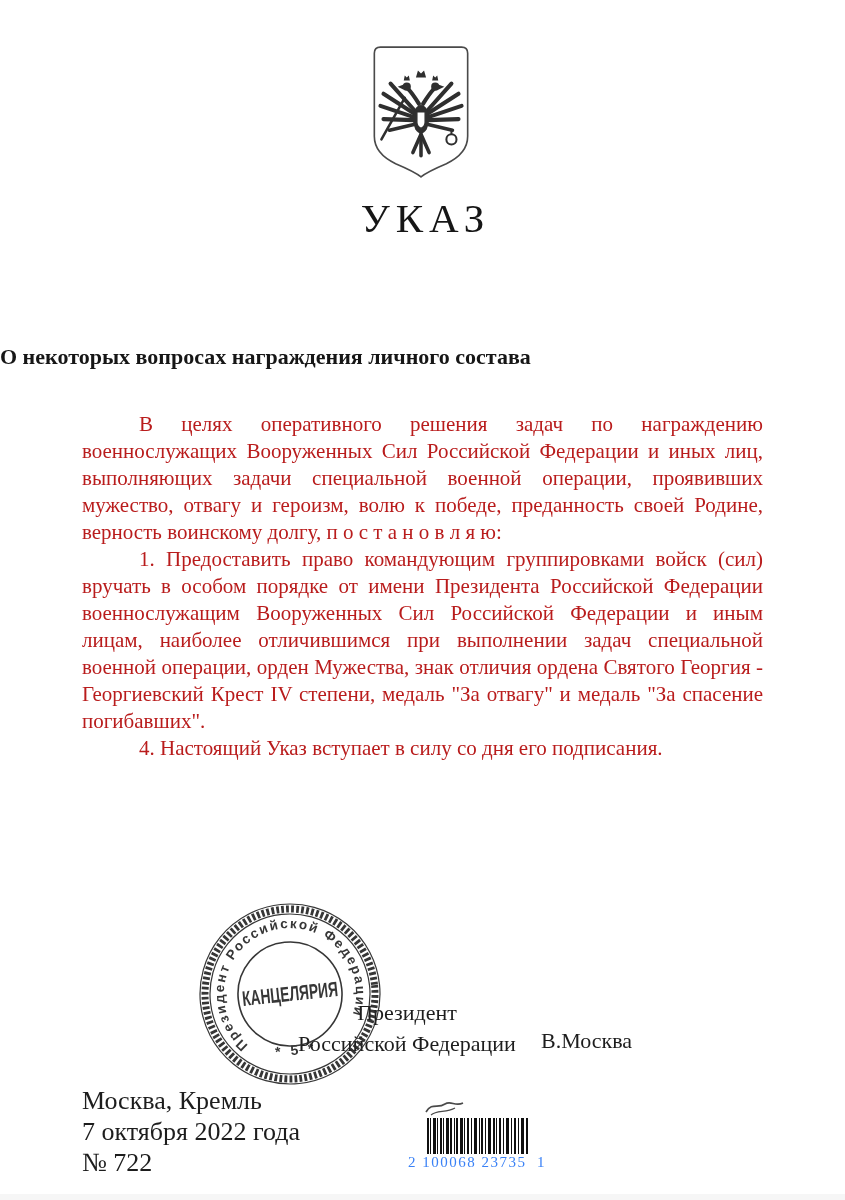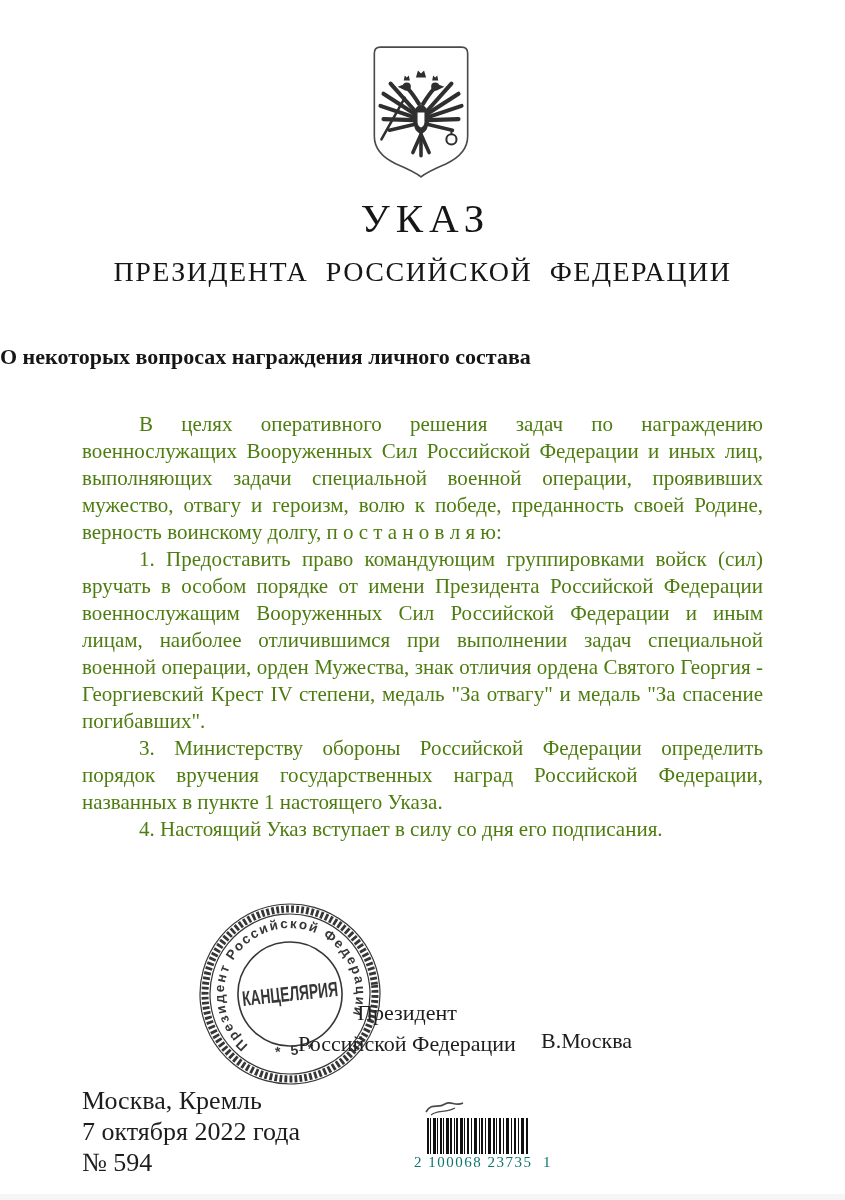--- a/index.html
+++ b/index.html
@@ -16,35 +16,35 @@
   .doc-subtitle{
     position:absolute;left:0;top:248px;width:100%;text-align:center;
     font-size:28px;letter-spacing:1.5px;word-spacing:9px;color:#161616;
   }
   .subject{
     position:absolute;left:0;top:335px;width:100%;text-align:left;
     font-weight:bold;font-size:22px;line-height:27px;color:#161616;
   }
   .body-text{
     position:absolute;left:82px;top:403px;width:681px;
-    font-size:21px;line-height:27px;text-align:justify;color:#4d7c0f;
+    font-size:21px;line-height:27px;text-align:justify;color:#b91c1c;
   }
   .body-text p{margin:0;text-indent:57px;}
   .sig-title{
     position:absolute;left:293px;top:989px;width:228px;text-align:center;
     font-size:22px;line-height:31px;
   }
   .sig-name{position:absolute;left:541px;top:1020px;font-size:22px;}
   .issue{position:absolute;left:82px;top:1077px;font-size:26px;line-height:31px;}
   .stamp{position:absolute;left:195px;top:891px;width:190px;height:190px;opacity:.92;}
   .squiggle{position:absolute;left:422px;top:1090px;}
   .barcode{position:absolute;left:427px;top:1110px;}
   .barcode-digits{
-    position:absolute;left:408px;top:1146px;width:150px;text-align:center;
-    font-size:15px;letter-spacing:1.5px;white-space:pre;color:#0f766e;
+    position:absolute;left:408px;top:1146px;width:150px;text-align:left;
+    font-size:15px;letter-spacing:1.5px;white-space:pre;color:#3b82f6;
   }
   .footer-strip{
     position:absolute;left:0;top:1186px;width:845px;height:14px;
     background:#f6f6f6;overflow:hidden;text-align:center;
   }
   .footer-strip span{
     display:block;margin-top:8px;line-height:14px;font-size:15px;color:#3c3c3c;
     font-family:"Liberation Sans", sans-serif;
   }
 </style>
@@ -86,30 +86,28 @@
       </g>
       <g stroke="#2f2f2f" fill="#ffffff">
         <circle cx="84" cy="97" r="5" stroke-width="2"></circle>
         <path d="M84,92 L84,88" stroke-width="2"></path>
       </g>
       <path d="M50,70 L58,70 L58,80 Q58,84 54,86 Q50,84 50,80 Z" fill="#ffffff" stroke="#2f2f2f" stroke-width="1.2"></path>
     </svg>
   </div>
 
   <div class="doc-title">УКАЗ</div>
-  <div class="doc-subtitle">ПРЕЗИДЕНТА РОССИЙСКОЙ ФЕДЕРАЦИИ</div>
 
   <div class="subject">
     <div>О некоторых вопросах награждения личного состава</div>
   </div>
 
   <div class="body-text">
     <p>В целях оперативного решения задач по награждению военнослужащих Вооруженных Сил Российской Федерации и иных лиц, выполняющих задачи специальной военной операции, проявивших мужество, отвагу и героизм, волю к победе, преданность своей Родине, верность воинскому долгу, п о с т а н о в л я ю:</p>
     <p>1. Предоставить право командующим группировками войск (сил) вручать в особом порядке от имени Президента Российской Федерации военнослужащим Вооруженных Сил Российской Федерации и иным лицам, наиболее отличившимся при выполнении задач специальной военной операции, орден Мужества, знак отличия ордена Святого Георгия - Георгиевский Крест IV степени, медаль "За отвагу" и медаль "За спасение погибавших".</p>
-    <p>3. Министерству обороны Российской Федерации определить порядок вручения государственных наград Российской Федерации, названных в пункте 1 настоящего Указа.</p>
     <p>4. Настоящий Указ вступает в силу со дня его подписания.</p>
   </div>
 
   <div class="sig-title">
     <div>Президент</div>
     <div>Российской Федерации</div>
   </div>
   <div class="sig-name">В.Москва</div>
 
   <div class="stamp">
@@ -125,21 +123,21 @@
         </text>
         <text x="95" y="156" text-anchor="middle" font-family="Liberation Sans, sans-serif" font-size="14" font-weight="bold" letter-spacing="3" fill="#262626" stroke="none">* 5 *</text>
         <text x="95" y="102" text-anchor="middle" font-family="Liberation Sans, sans-serif" font-size="21" font-weight="bold" fill="#262626" stroke="none" textLength="96" lengthAdjust="spacingAndGlyphs">КАНЦЕЛЯРИЯ</text>
       </g>
     </svg>
   </div>
 
   <div class="issue">
     <div>Москва, Кремль</div>
     <div>7 октября 2022 года</div>
-    <div>№ 594</div>
+    <div>№ 722</div>
   </div>
 
   <div class="squiggle">
     <svg width="46" height="20" viewBox="0 0 46 20" xmlns="http://www.w3.org/2000/svg">
       <path d="M4,14 C10,4 16,11 23,6 C29,2 33,9 41,5" stroke="#4a4a4a" stroke-width="1.6" fill="none"></path>
       <path d="M9,17 C15,12 24,15 33,10" stroke="#4a4a4a" stroke-width="1.2" fill="none"></path>
     </svg>
   </div>
 
   <div class="barcode">

